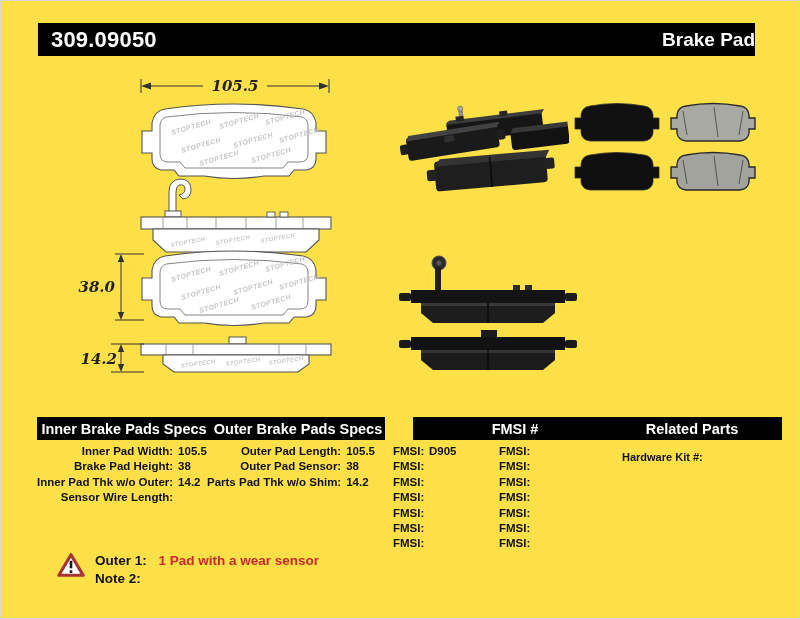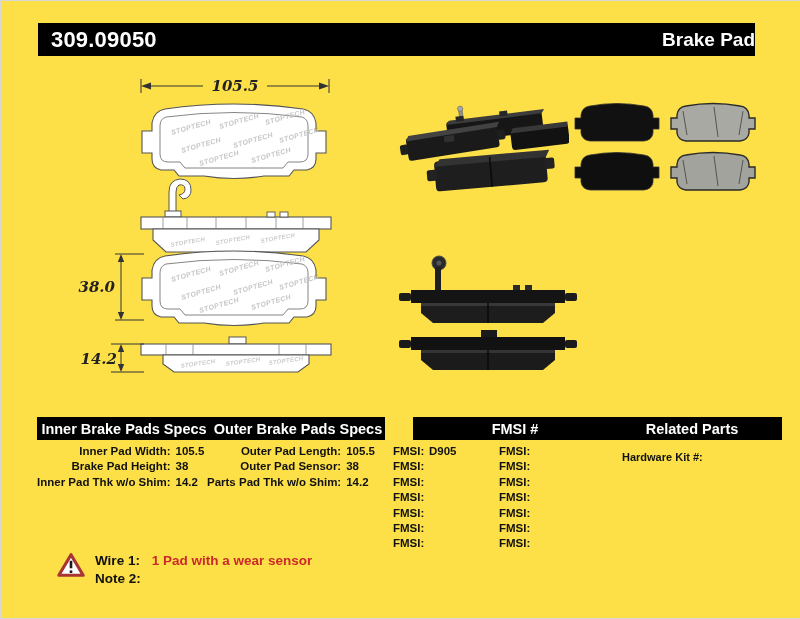--- a/index.html
+++ b/index.html
@@ -216,22 +216,23 @@
   </div>
   <div class="hbar" style="left:601px;width:180px;">
     <span>Related Parts</span>
   </div>
 
   <div class="speccol" style="left:36px;width:186px;">
     <span class="lbl">Inner Pad Width:</span>
     <span class="val">105.5</span>
     <span class="lbl">Brake Pad Height:</span>
     <span class="val">38</span>
-    <span class="lbl">Inner Pad Thk w/o Shim:</span>
+    <span class="lbl">Inner Pad Thk w/o Outer:</span>
     <span class="val">14.2</span>
+    <span class="lbl">Sensor Wire Length:</span>
     <span class="val"></span>
   </div>
 
   <div class="speccol" style="left:206px;width:172px;">
     <span class="lbl">Outer Pad Length:</span>
     <span class="val">105.5</span>
     <span class="lbl">Outer Pad Sensor:</span>
     <span class="val">38</span>
     <span class="lbl">Parts Pad Thk w/o Shim:</span>
     <span class="val">14.2</span>
@@ -272,21 +273,21 @@
     <span>Hardware Kit #:</span>
     <span></span>
   </div>
 
   <svg class="warn" viewBox="0 0 30 27">
     <path d="M15 2.5 L28 24.5 L2 24.5 Z" fill="#fff" stroke="#a83434" stroke-width="3.4" stroke-linejoin="round"></path>
     <rect x="13.6" y="9" width="2.8" height="8" fill="#1a1a1a"></rect>
     <rect x="13.6" y="19.3" width="2.8" height="2.8" fill="#1a1a1a"></rect>
   </svg>
   <div class="noterow" style="top:551px;">
-    <span>Wire 1:</span>
+    <span>Outer 1:</span>
     <span class="ntext red">1 Pad with a wear sensor</span>
   </div>
   <div class="noterow" style="top:569px;">
     <span>Note 2:</span>
     <span class="ntext red"></span>
   </div>
 
 </div>
 
 </body></html>

